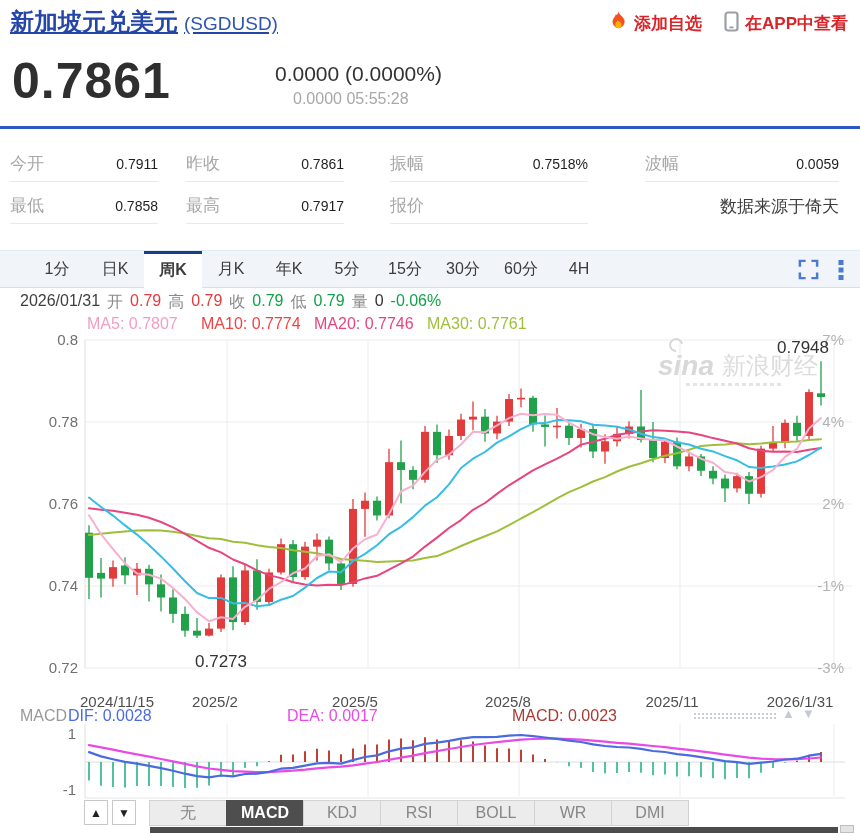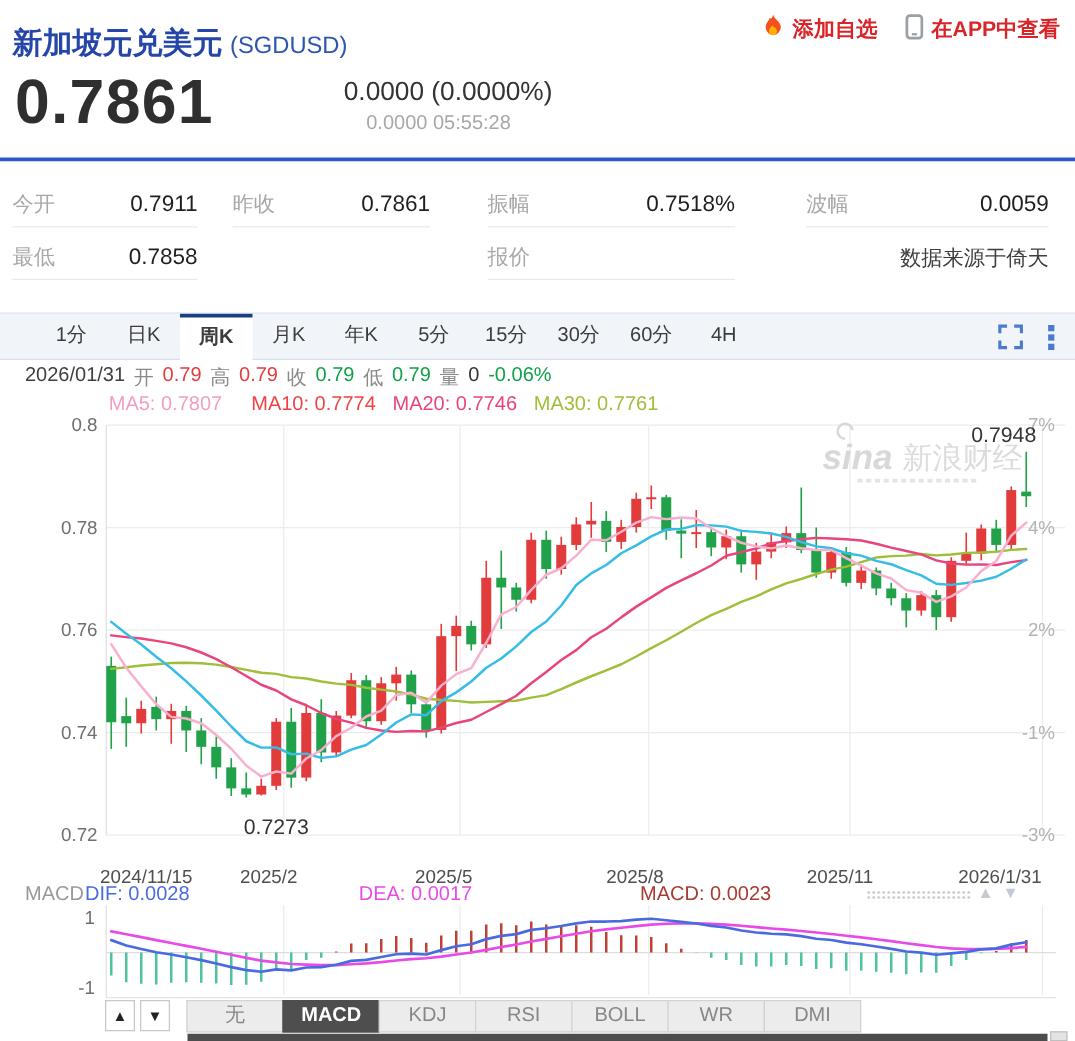--- a/index.html
+++ b/index.html
@@ -1,35 +1,35 @@
 <!DOCTYPE html>
 <html><head>
 <meta charset="utf-8">
 <style>
   * { margin:0; padding:0; box-sizing:border-box; }
   body { font-family:"Liberation Sans","DejaVu Sans",sans-serif; background:#fff; }
   .page { position:relative; width:860px; height:833px; background:#fff; overflow:hidden; }
 
   
-  .hdr-title { position:absolute; left:10px; top:18px; font-size:24px; font-weight:700; color:#2546a8; }
+  .hdr-title { position:absolute; left:10px; top:6px; font-size:24px; font-weight:700; color:#2546a8;text-decoration:underline; }
   .hdr-sym   { font-size:19px; font-weight:400; color:#2e55b0; margin-left:6px; }
   .hdr-links { position:absolute; right:12px; top:10px; display:flex; align-items:center; gap:22px; }
   .hdr-link  { display:flex; align-items:center; gap:6px; font-size:17px; font-weight:700; color:#d8252a; cursor:pointer; }
   .divider   { position:absolute; left:0; top:126px; width:860px; height:3px; background:#2b58c6; }
 
   
   .price   { position:absolute; left:12px; top:52px; font-size:50px; font-weight:700; color:#2f2f2f; letter-spacing:1px; }
   .change  { position:absolute; left:275px; top:62px; font-size:21px; color:#333; }
   .chg-sub { position:absolute; left:293px; top:90px; font-size:16px; color:#a8a8a8; }
 
   
   .cell { position:absolute; height:36px; display:flex; justify-content:space-between; align-items:center;
           border-bottom:1px solid #e9e9e9; }
   .cell .lb { font-size:17px; color:#a8a8a8; }
-  .cell .vl { font-size:18px; color:#1f1f1f; }
+  .cell .vl { font-size:14px; color:#1f1f1f; }
   .c1 { left:10px;  width:148px;gap:36px; } .c2 { left:186px; width:158px; }
   .c3 { left:390px; width:198px; } .c4 { left:645px; width:194px; }
   .r1 { top:146px; } .r2 { top:188px; }
   .cell.src { border-bottom:none; justify-content:flex-end; }
   .cell.src .vl { font-size:17px; color:#3d3d3d; }
 
   
   .tabbar { position:absolute; left:0; top:250px; width:860px; height:38px; background:#f1f5fa;
             border-top:1px solid #e0e8f1; border-bottom:1px solid #d7e0ea; display:flex; padding-left:28px; }
   .ptab { width:58px; height:37px; line-height:36px; text-align:center; font-size:16px; color:#3c3c3c; cursor:pointer; }
@@ -118,20 +118,24 @@
     <span class="lb">振幅</span>
     <span class="vl">0.7518%</span>
     </div>
   <div class="cell c4 r1">
     <span class="lb">波幅</span>
     <span class="vl">0.0059</span>
     </div>
   <div class="cell c1 r2">
     <span class="lb">最低</span>
     <span class="vl">0.7858</span>
+    </div>
+  <div class="cell c2 r2">
+    <span class="lb">最高</span>
+    <span class="vl">0.7917</span>
     </div>
   <div class="cell c4 r2 src">
     <span class="vl">数据来源于倚天</span>
     </div>
   <div class="cell c3 r2">
     <span class="lb">报价</span>
     <span class="vl"></span>
     </div>
 
   <div class="tabbar" id="ptabs">

